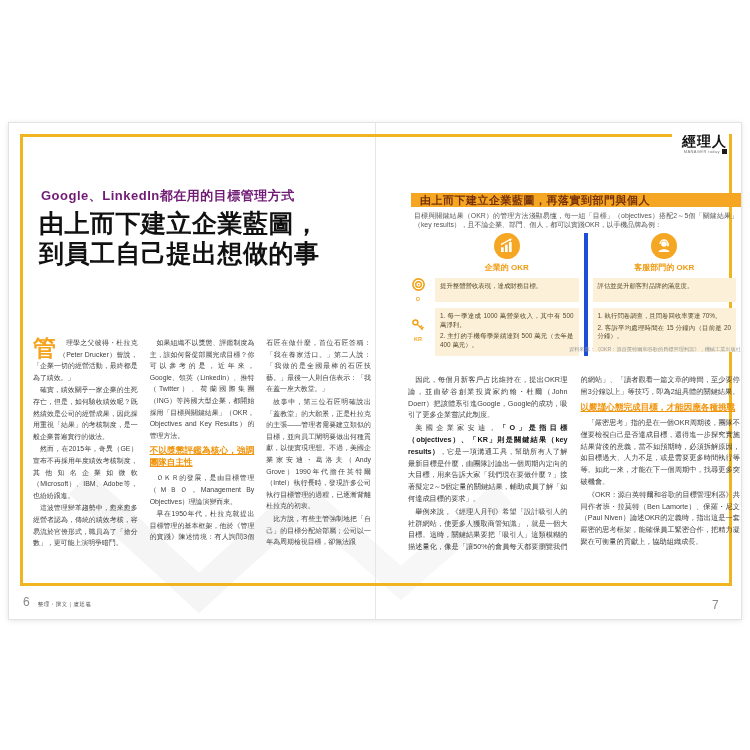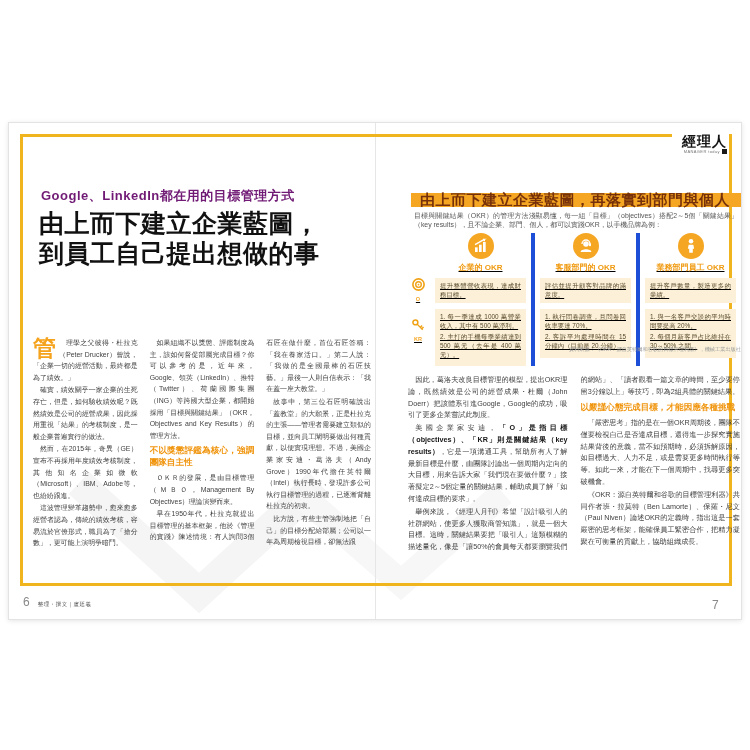--- a/index.html
+++ b/index.html
@@ -20,37 +20,37 @@
   .logo-mark { width:5px; height:5px; background:#1a1a1a; display:inline-block; }
 
   
   .kicker { position:absolute; left:32px; top:64px; font-size:13px; font-weight:bold; color:#701a75; letter-spacing:.5px; z-index:3; }
   .headline { position:absolute; left:30px; top:85px; font-size:25px; line-height:30px; font-weight:900; color:#111; letter-spacing:.5px; z-index:3; }
   .article { position:absolute; z-index:3; text-align:justify; color:#3f3f3f; }
   .article-left  { left:24px;  top:214px; width:338px; height:236px; column-count:3; column-gap:12px; font-size:6.9px; line-height:11.6px; overflow:hidden; }
   .article-right { left:399px; top:251px; width:332px; height:213px; column-count:2; column-gap:13px; font-size:7.2px; line-height:11.8px; overflow:hidden; }
   .article p.para { text-indent:1em; margin-bottom:1px; }
   .article p.noindent { text-indent:0; }
-  .article p.subhead { text-indent:0; color:#f0940c; font-size:8.6px; line-height:11.5px; font-weight:bold; margin:4px 0 4px; }
+  .article p.subhead { text-indent:0; color:#f0940c; font-size:8.6px; line-height:11.5px; font-weight:bold; margin:4px 0 4px;text-decoration:underline; }
   .article .b { font-weight:bold; color:#151515; }
   .dropcap { float:left; color:#f5a21c; font-size:23px; line-height:21px; font-weight:bold; margin:1px 3px 0 0; text-indent:0; }
   .para:first-child { text-indent:0; }
 
   .foot { position:absolute; top:472px; z-index:3; color:#777; }
   .foot-left { left:14px; display:flex; align-items:baseline; gap:8px; }
   .pagenum { font-size:12px; color:#888; }
   .credit { font-size:5.5px; color:#555; letter-spacing:.5px; }
   .foot-right { left:703px; }
 
   
   .section-bar { position:absolute; left:402px; top:70px; width:330px; height:14px; background:#f5a623;
-                 color:#76310a; font-size:15px; line-height:14px; font-weight:bold; padding-left:9px; letter-spacing:.5px; z-index:3; }
+                 color:#76310a; font-size:11px; line-height:14px; font-weight:bold; padding-left:9px; letter-spacing:.5px; z-index:3; }
   .intro { position:absolute; left:405px; top:89px; width:324px; font-size:6.9px; line-height:8.8px; color:#555; text-align:justify; z-index:3; }
 
-  .okr { position:absolute; left:397px; top:110px; width:335px; display:flex; z-index:3;text-decoration:underline; }
+  .okr { position:absolute; left:397px; top:110px; width:335px; display:flex; z-index:3; }
   .okr-gutter { width:24px; flex:none; text-align:center; }
   .g-item { margin-top:44px; }
   .g-item.kr { margin-top:16px; }
   .g-label { display:block; font-size:5.5px; font-weight:bold; color:#f5a623; }
   .okr-col { flex:1 1 0; padding:0 5px; }
   .okr-col + .okr-col { border-left:4px solid #1d4ed8; }
   .okr-circle { width:26px; height:26px; border-radius:50%; background:#f5a623; margin:0 auto 3px; display:flex; align-items:center; justify-content:center; }
   .okr-title { text-align:center; color:#f09a10; font-size:8px; font-weight:bold; margin-bottom:5px; }
   .okr-box { background:#fcf1d8; padding:4px 5px; font-size:6.4px; line-height:8.6px; color:#57482a; text-align:justify; }
   .okr-box.obj { min-height:24px; margin-bottom:6px; }
@@ -141,38 +141,24 @@
               <rect x="16.5" y="8" width="3" height="4.5" rx="1.2" fill="#fff"></rect>
             </svg>
           </div>
           <div class="okr-title">客服部門的 OKR</div>
           <div class="okr-box obj">評估並提升顧客對品牌的滿意度。</div>
           <div class="okr-box krs">
             <p>1. 執行問卷調查，且問卷回收率要達 70%。</p>
             <p>2. 客訴平均處理時間在 15 分鐘內（目前是 20 分鐘）。</p>
           </div>
         </div>
-        <div class="okr-col">
-          <div class="okr-circle">
-            <svg width="16" height="16" viewBox="0 0 24 24">
-              <circle cx="12" cy="5" r="3.4" fill="#fff"></circle>
-              <path d="M8.5 10 h7 l1.2 6 h-2 v6 h-5.4 v-6 h-2 z" fill="#fff"></path>
-            </svg>
-          </div>
-          <div class="okr-title">業務部門員工 OKR</div>
-          <div class="okr-box obj">提升客戶數量，製造更多的業績。</div>
-          <div class="okr-box krs">
-            <p>1. 與一名客戶交談的平均時間要提高 20%。</p>
-            <p>2. 每個月新客戶占比維持在 30～50% 之間。</p>
-          </div>
-        </div>
       </div>
     <div class="source">資料來源：《OKR：源自英特爾和谷歌的目標管理利器》，機械工業出版社</div>
     <div class="article article-right" id="right-article">
-        <p class="para"><span>因此，葛洛夫改良目標管理的模型，提出OKR理論，既然績效是公司的經營成果・杜爾（John Doerr）把該體系引進Google，Google的成功，吸引了更多企業嘗試此制度。</span></p>
+        <p class="para"><span>因此，每個月新客戶占比維持在，提出OKR理論，並由矽谷創業投資家約翰・杜爾（John Doerr）把該體系引進Google，Google的成功，吸引了更多企業嘗試此制度。</span></p>
         <p class="para"><span>美國企業家安迪，</span><span class="b">「O」是指目標（objectives）、「KR」則是關鍵結果（key results）</span><span>，它是一項溝通工具，幫助所有人了解最新目標是什麼，由團隊討論出一個周期內定向的大目標，用來告訴大家「我們現在要做什麼？」接著擬定2～5個定量的關鍵結果，輔助成員了解「如何達成目標的要求」。</span></p>
         <p class="para"><span>舉例來說，《經理人月刊》希望「設計吸引人的社群網站，使更多人獲取商管知識」，就是一個大目標。這時，關鍵結果要把「吸引人」這類模糊的描述量化，像是「讓50%的會員每天都要瀏覽我們的網站」、「讀者觀看一篇文章的時間，至少要停留3分鐘以上」等技巧，即為2組具體的關鍵結果。</span></p>
         <p class="subhead"><span>以嚴謹心態完成目標，才能因應各種挑戰</span></p>
         <p class="para"><span>「嚴密思考」指的是在一個OKR周期後，團隊不僅要檢視自己是否達成目標，還得進一步探究實施結果背後的意義，當不如預期時，必須拆解原因，如目標過大、人力不足，或是需要更多時間執行等等。如此一來，才能在下一個周期中，找尋更多突破機會。</span></p>
         <p class="para"><span>《OKR：源自英特爾和谷歌的目標管理利器》共同作者班・拉莫特（Ben Lamorte）、保羅・尼文（Paul Niven）論述OKR的定義時，指出這是一套嚴密的思考框架，能確保員工緊密合作，把精力凝聚在可衡量的貢獻上，協助組織成長。</span></p>
       </div>
     <div class="foot foot-right">
       <span class="pagenum">7</span>
     </div>
 

